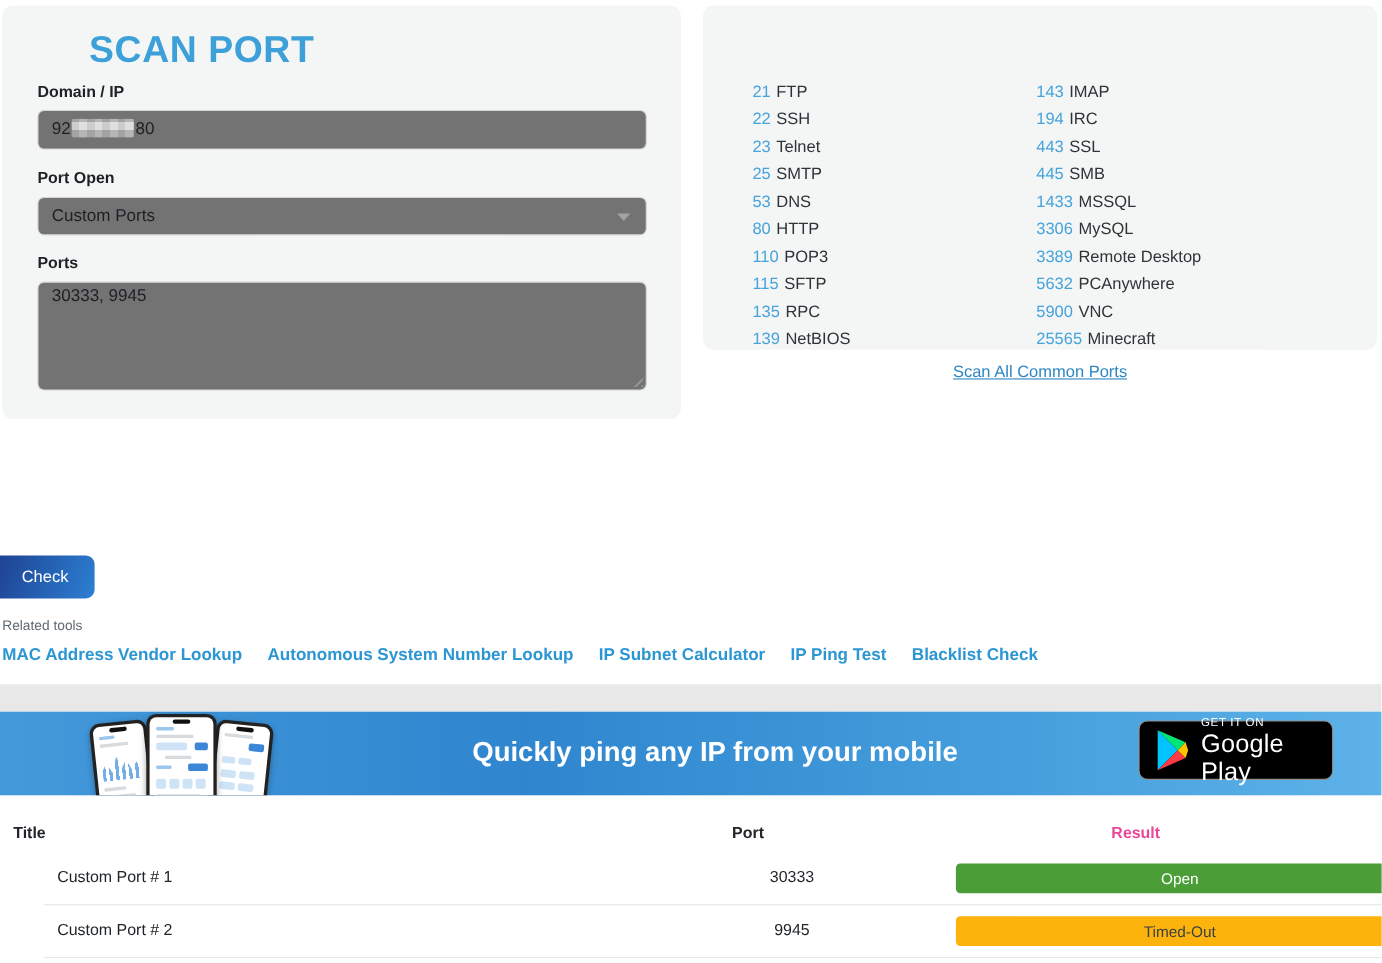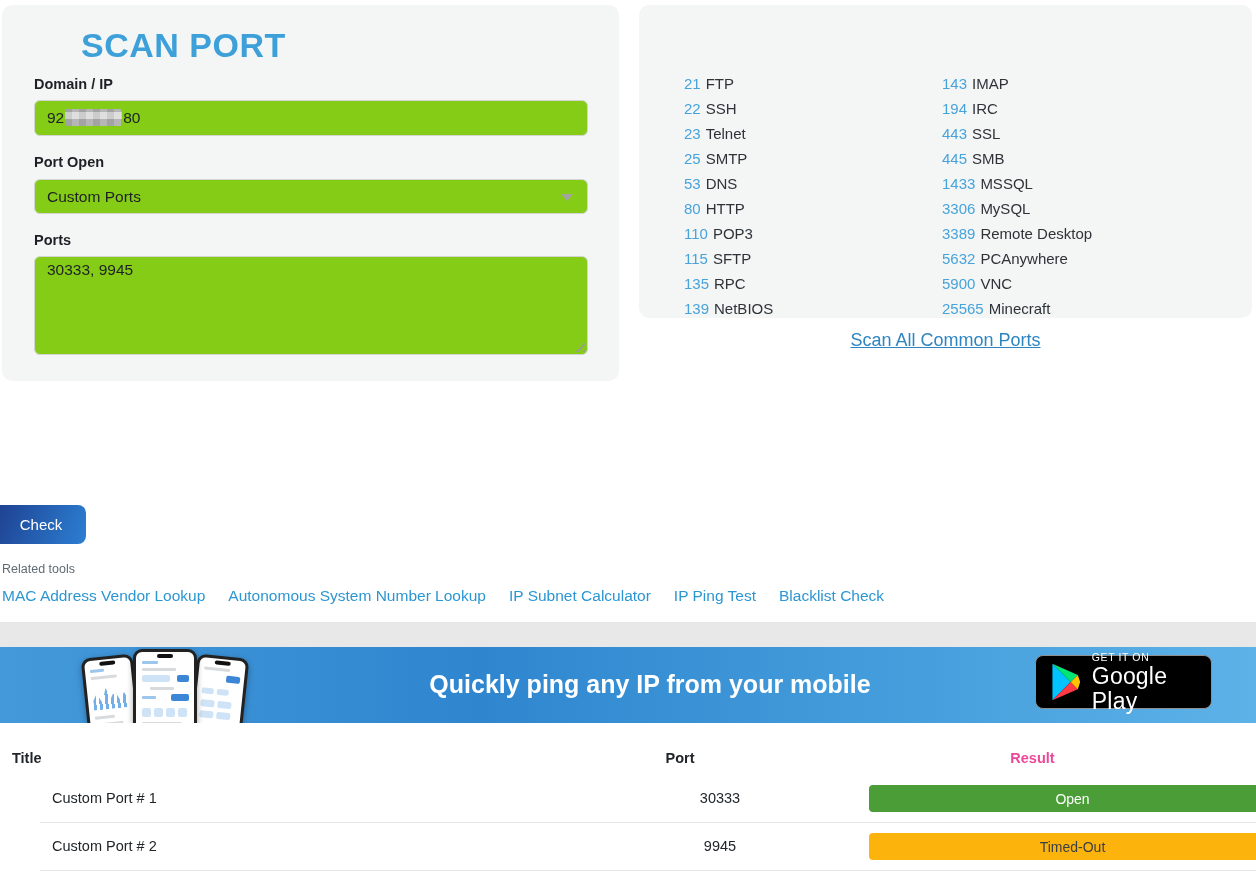--- a/index.html
+++ b/index.html
@@ -10,21 +10,21 @@
   .card{position:absolute;background:#f4f6f5;border-radius:10px;}
   #scan-card{left:2px;top:5px;width:617px;height:376px;}
   #common-card{left:639px;top:5px;width:613px;height:313px;}
 
   .panel-title{position:absolute;color:#3da0d9;font-size:34px;font-weight:700;letter-spacing:.5px;margin-left:48px;}
   #scan-title{left:31px;top:21px;}
   #common-title{left:667px;top:19px;font-size:32px;}
 
   .field-label{position:absolute;left:32px;font-size:14.5px;font-weight:700;color:#1d2125;text-align:center;}
 
-  .fake-input{position:absolute;left:32px;width:554px;background:#84cc16;border:1px solid #d4d4d4;
+  .fake-input{position:absolute;left:32px;width:554px;background:#737373;border:1px solid #d4d4d4;
     border-radius:6px;font-size:15.5px;color:#1d2125;box-sizing:border-box;}
   #domain-input{top:95px;height:36px;line-height:34px;padding:0 12px;}
   #porttype-select{top:174px;height:35px;line-height:33px;padding:0 12px;}
   #ports-textarea{top:251px;height:99px;padding:3px 12px;line-height:20px;}
 
   .redacted-block{display:inline-block;width:57px;height:17px;vertical-align:-3px;margin:0 1px;
     background-image:
       repeating-linear-gradient(0deg, rgba(150,150,150,.55) 0 7px, rgba(225,225,225,.55) 7px 14px),
       repeating-linear-gradient(90deg, #b3b3b3 0 7px, #dcdcdc 7px 14px);
     border-radius:2px;}
@@ -38,31 +38,31 @@
 
   
   .ports-col{position:absolute;top:66px;}
   #ports-col-1{left:45px;}   
   #ports-col-2{left:303px;}
   .port-row{height:25px;line-height:25px;font-size:15px;white-space:nowrap;cursor:pointer;}
   .port-num{color:#47a3db;}
   .port-name{color:#2e3338;margin-left:5px;}
 
   #scan-all-wrap{position:absolute;left:639px;top:330px;width:613px;text-align:center;}
-  #scan-all-link{color:#2e86c1;font-size:18px;text-decoration:underline;cursor:pointer;}
+  #scan-all-link{color:#2e86c1;font-size:15px;text-decoration:underline;cursor:pointer;}
 
   
   #check-button{position:absolute;left:-8px;top:505px;width:94px;height:39px;border:none;
     border-radius:8px;background:linear-gradient(110deg,#1e3e8e 0%,#2c7fd3 100%);
     color:#fff;font-size:15px;font-family:inherit;cursor:pointer;padding-left:10px;}
 
   
   #related-label{position:absolute;left:2px;top:562px;font-size:12.5px;color:#5f6a72;}
   #tools-links{position:absolute;left:2px;top:587px;display:flex;gap:23px;}
-  .tool-link{color:#2c96d3;font-size:15.5px;font-weight:400;white-space:nowrap;cursor:pointer;text-decoration:none;}
+  .tool-link{color:#2c96d3;font-size:15.5px;font-weight:700;white-space:nowrap;cursor:pointer;text-decoration:none;}
 
   
   .hr{position:absolute;left:0;width:1256px;height:1px;background:#e4e7ea;}
   #hr-top{top:622px;}
   #gray-strip{position:absolute;left:0;top:623px;width:1256px;height:24px;background:#e8e8e8;}
 
   #banner{position:absolute;left:0;top:647px;width:1256px;height:76px;overflow:hidden;
     background:linear-gradient(90deg,#4499da 0%,#2f86cf 38%,#47a0dd 75%,#5db2e8 100%);}
   #banner-title{position:absolute;left:400px;top:23px;width:500px;text-align:center;
     color:#fff;font-size:25px;font-weight:700;}

